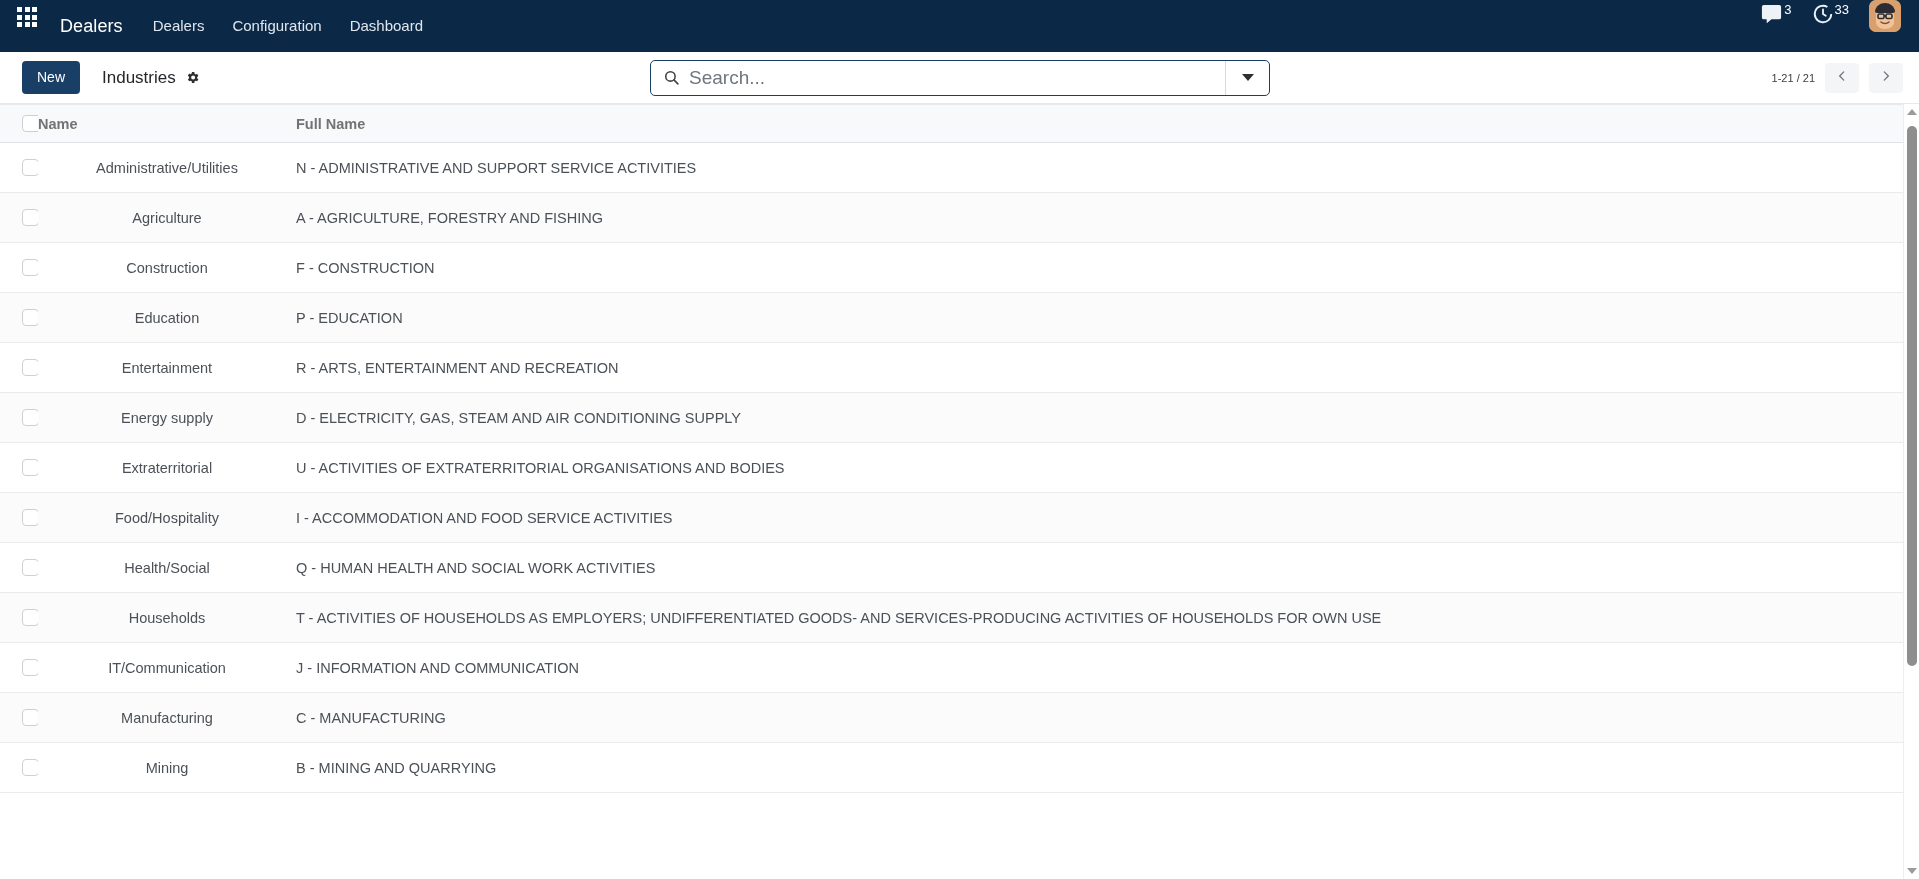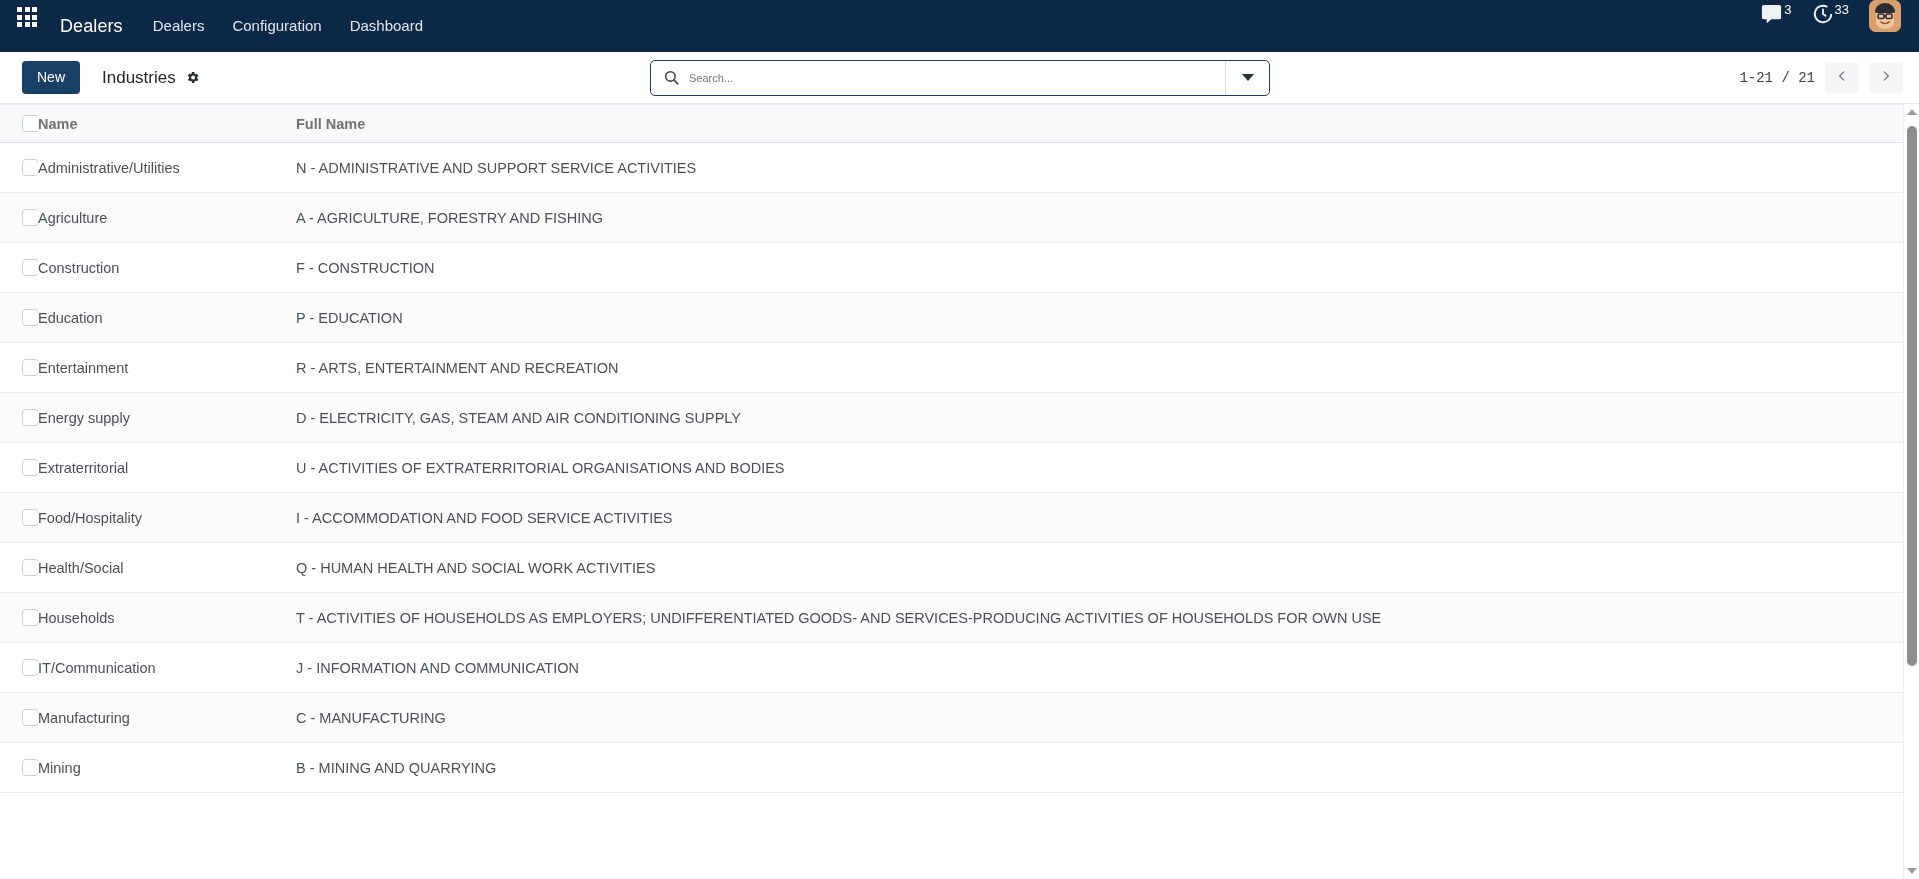--- a/index.html
+++ b/index.html
@@ -120,21 +120,21 @@
     height: 36px;
     border: 1px solid #1a3f66;
     border-radius: 5px;
     background: #ffffff;
   }
   .searchwrap .mag { padding: 0 9px 0 12px; display: flex; align-items: center; color: #3c4147; }
   .search-input {
     flex: 1;
     border: none;
     outline: none;
-    font-size: 11px;
+    font-size: 19px;
     font-family: "Liberation Sans", sans-serif;
     color: #32373d;
     background: transparent;
     height: 100%;
   }
   .search-input::placeholder { color: #70767d; }
   .search-toggle {
     width: 44px;
     height: 100%;
     border-left: 1px solid #d4d9de;
@@ -149,21 +149,21 @@
     border-right: 6px solid transparent;
     border-top: 7px solid #2c3136;
   }
 
   .pager {
     margin-left: auto;
     display: flex;
     align-items: center;
     gap: 10px;
   }
-  .pager-txt { font-size: 14px; color: #3a3f45; white-space: nowrap; font-family: Liberation Mono, monospace; }
+  .pager-txt { font-size: 11px; color: #3a3f45; white-space: nowrap; }
   .pg-btn {
     width: 34px; height: 30px;
     border: none;
     background: #f4f5f6;
     border-radius: 4px;
     cursor: pointer;
     display: flex; align-items: center; justify-content: center;
     color: #6d737a;
   }
 
@@ -203,21 +203,21 @@
     overflow: hidden;
   }
   tbody tr:nth-child(even) { background: #fbfbfc; }
   tbody tr:nth-child(odd) { background: #ffffff; }
 
   col.c-check { width: 38px; }
   col.c-name  { width: 258px; }
   col.c-full  { width: 1607px; }
 
   .cellpad-check { padding-left: 22px; }
-  .cellpad-name  { padding-left: 2px; }
+  .cellpad-name  { padding-left: 2px; text-align: center; }
   .cellpad-full  { padding-left: 2px; }
 
   .cb {
     width: 17px; height: 17px;
     border: 1px solid #ccd0d5;
     border-radius: 4px;
     background: #ffffff;
     display: inline-block;
     vertical-align: middle;
     cursor: pointer;

